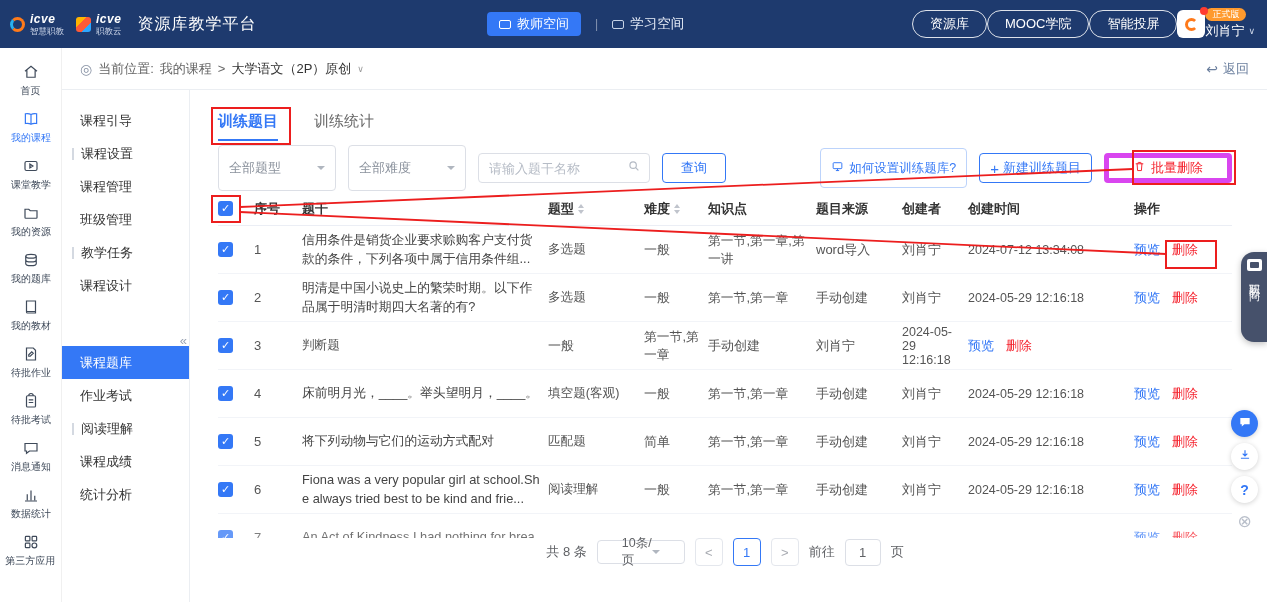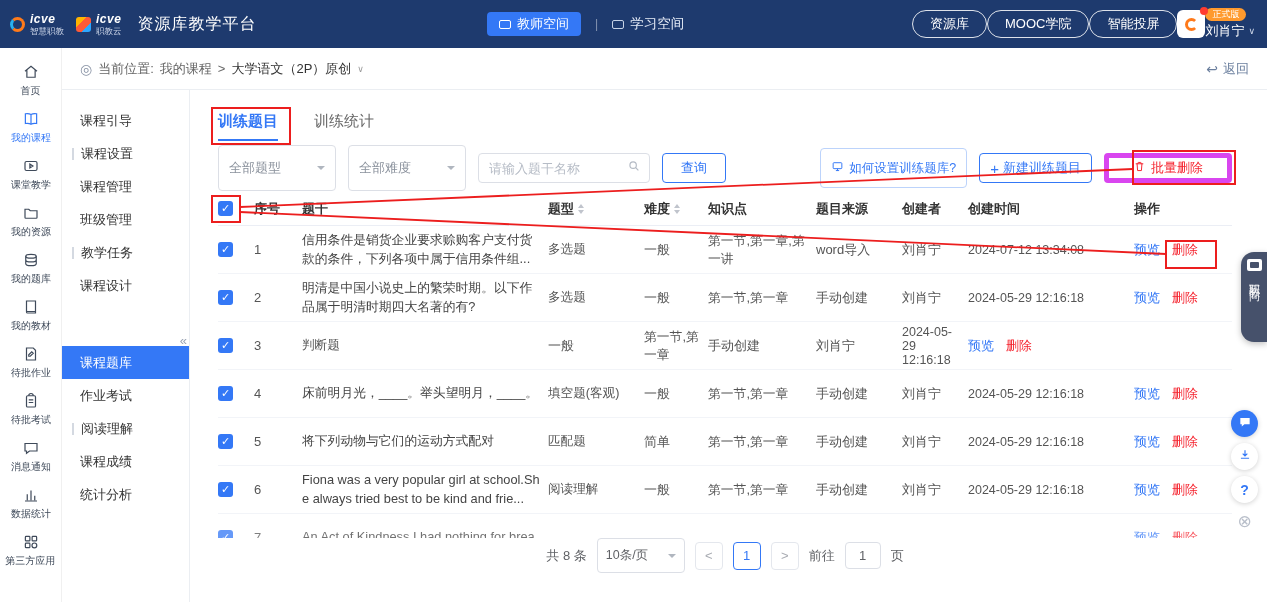--- a/index.html
+++ b/index.html
@@ -88,21 +88,21 @@
   .lnk-preview{color:#3478f6;cursor:pointer;}
   .lnk-del{color:#f5222d;cursor:pointer;}
   .cb{width:15px;height:15px;background:#3478f6;border-radius:3px;color:#fff;font-size:11px;display:flex;align-items:center;justify-content:center;line-height:1;cursor:pointer;}
   .th-sort{display:flex;align-items:center;gap:4px;}
   .sort-arrows{display:flex;flex-direction:column;gap:2px;}
   .tri-up{width:0;height:0;border-left:3.5px solid transparent;border-right:3.5px solid transparent;border-bottom:4.5px solid #c0c4cc;}
   .tri-dn{width:0;height:0;border-left:3.5px solid transparent;border-right:3.5px solid transparent;border-top:4.5px solid #c0c4cc;}
 
   
   .pager{position:absolute;left:28px;top:448px;width:1014px;display:flex;align-items:center;justify-content:center;gap:10px;font-size:13px;color:#606266;}
-  .page-size{width:88px;height:35px;border:1px solid #dcdfe6;border-radius:4px;display:flex;align-items:center;justify-content:space-between;padding:0 8px;font-size:12.5px;background:#fff;cursor:pointer;}
+  .page-size{width:88px;height:24px;border:1px solid #dcdfe6;border-radius:4px;display:flex;align-items:center;justify-content:space-between;padding:0 24px;font-size:12.5px;background:#fff;cursor:pointer;}
   .pg-btn{width:28px;height:28px;border:1px solid #e4e7ed;border-radius:4px;display:flex;align-items:center;justify-content:center;color:#a8abb2;background:#fff;font-size:13px;cursor:pointer;}
   .pg-num{width:28px;height:28px;border:1px solid #3478f6;border-radius:4px;color:#3478f6;display:flex;align-items:center;justify-content:center;background:#fff;font-size:13px;cursor:pointer;}
   .goto-input{width:36px;height:27px;border:1px solid #dcdfe6;border-radius:4px;text-align:center;font-size:13px;color:#606266;font-family:inherit;outline:none;}
 
   
   .side-tab{position:absolute;right:0;top:252px;width:26px;height:90px;background:#46516b;border-radius:13px 0 0 13px;display:flex;flex-direction:column;align-items:center;padding-top:7px;gap:5px;z-index:40;box-shadow:0 2px 6px rgba(0,0,0,.25);cursor:pointer;}
   .side-tab .mini{width:15px;height:12px;background:#fff;border-radius:2px;position:relative;}
   .side-tab .mini::after{content:"";position:absolute;left:3px;top:3px;right:3px;bottom:3px;background:#46516b;border-radius:1px;}
   .side-tab .vtext{writing-mode:vertical-lr;text-orientation:upright;color:#fff;font-size:11px;letter-spacing:2px;line-height:1;}
   .float-btn{position:absolute;right:9px;width:27px;height:27px;border-radius:50%;background:#fff;box-shadow:0 1px 5px rgba(0,0,0,.18);display:flex;align-items:center;justify-content:center;z-index:40;cursor:pointer;}

